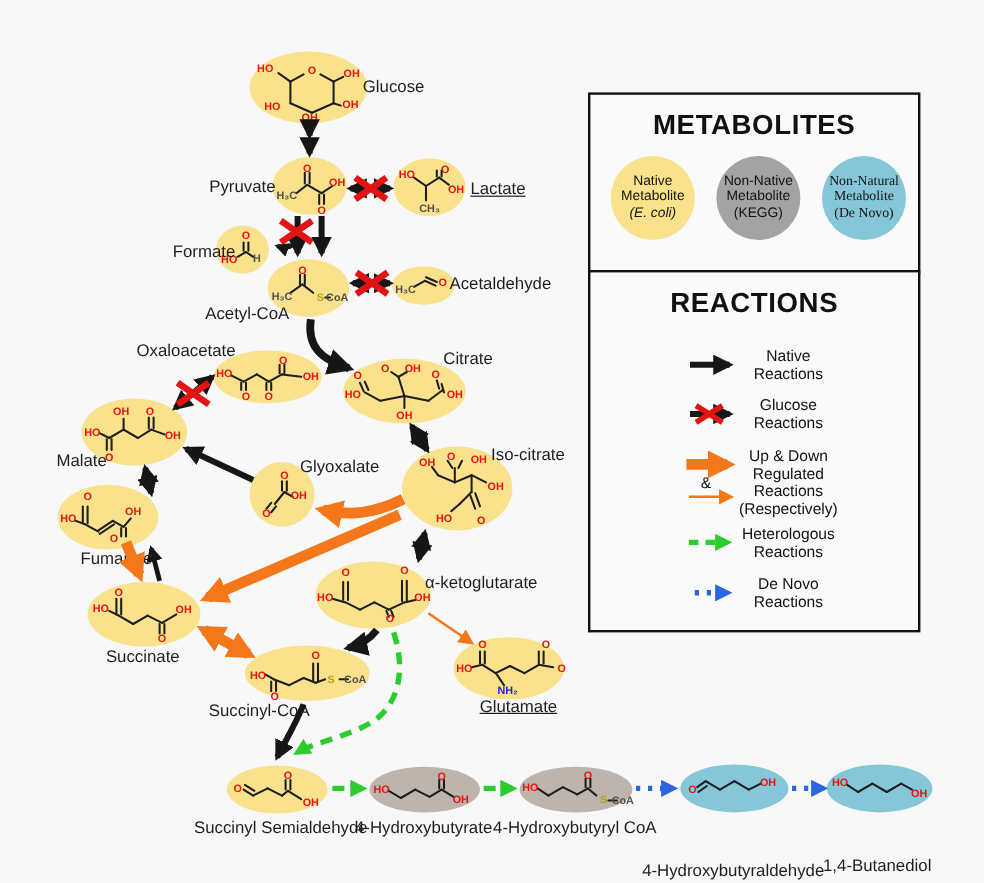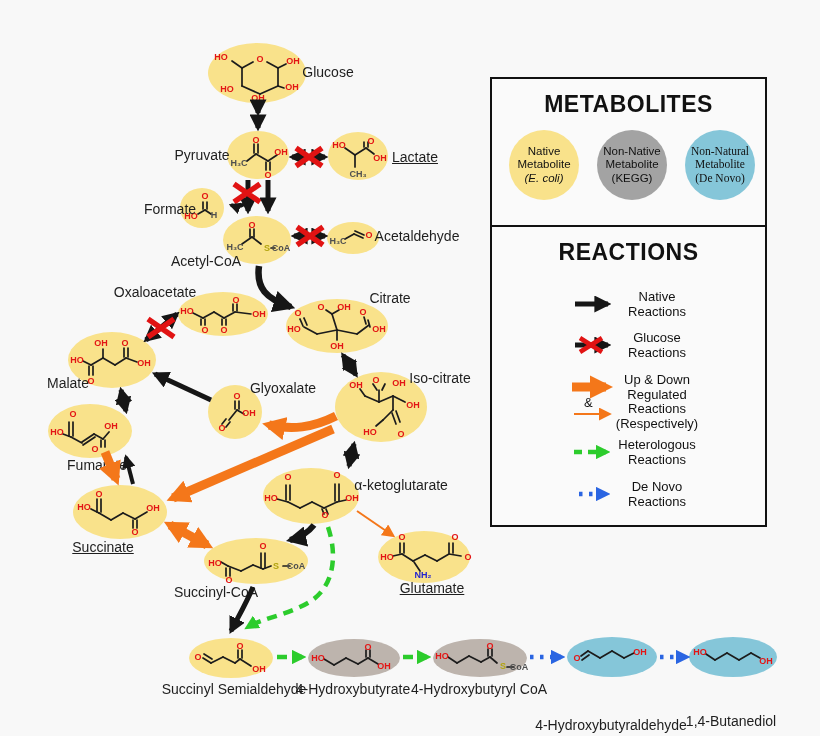--- a/index.html
+++ b/index.html
@@ -401,21 +401,21 @@
         <line x1="50" y1="28" x2="62" y2="34" class="bond"></line>
         <line x1="60" y1="35" x2="60" y2="43" class="bond"></line>
         <line x1="64" y1="35" x2="64" y2="43" class="bond"></line>
         <line x1="62" y1="34" x2="74" y2="27" class="bond"></line>
         <text x="26" y="9" class="atom atom-r">O</text>
         <text x="11" y="22" class="atom atom-r">HO</text>
         <text x="80" y="23" class="atom atom-r">OH</text>
         <text x="62" y="47" class="atom atom-r">O</text>
       </svg>
     </div>
-    <div class="nlabel" style="left: 103px; top: 547px; text-decoration: underline;">Succinate</div>
+    <div class="nlabel" style="left: 119px; top: 547px;">Succinate</div>
     <div class="node native" style="left: 204px; top: 538px; width: 104px; height: 46px;">
       <svg viewBox="0 0 104 46">
         <line x1="17" y1="24" x2="24" y2="28" class="bond"></line>
         <line x1="22" y1="30" x2="22" y2="38" class="bond"></line>
         <line x1="26" y1="30" x2="26" y2="38" class="bond"></line>
         <line x1="24" y1="28" x2="37" y2="33" class="bond"></line>
         <line x1="37" y1="33" x2="49" y2="27" class="bond"></line>
         <line x1="49" y1="27" x2="59" y2="31" class="bond"></line>
         <line x1="57" y1="30" x2="57" y2="15" class="bond"></line>
         <line x1="61" y1="30" x2="61" y2="15" class="bond"></line>

